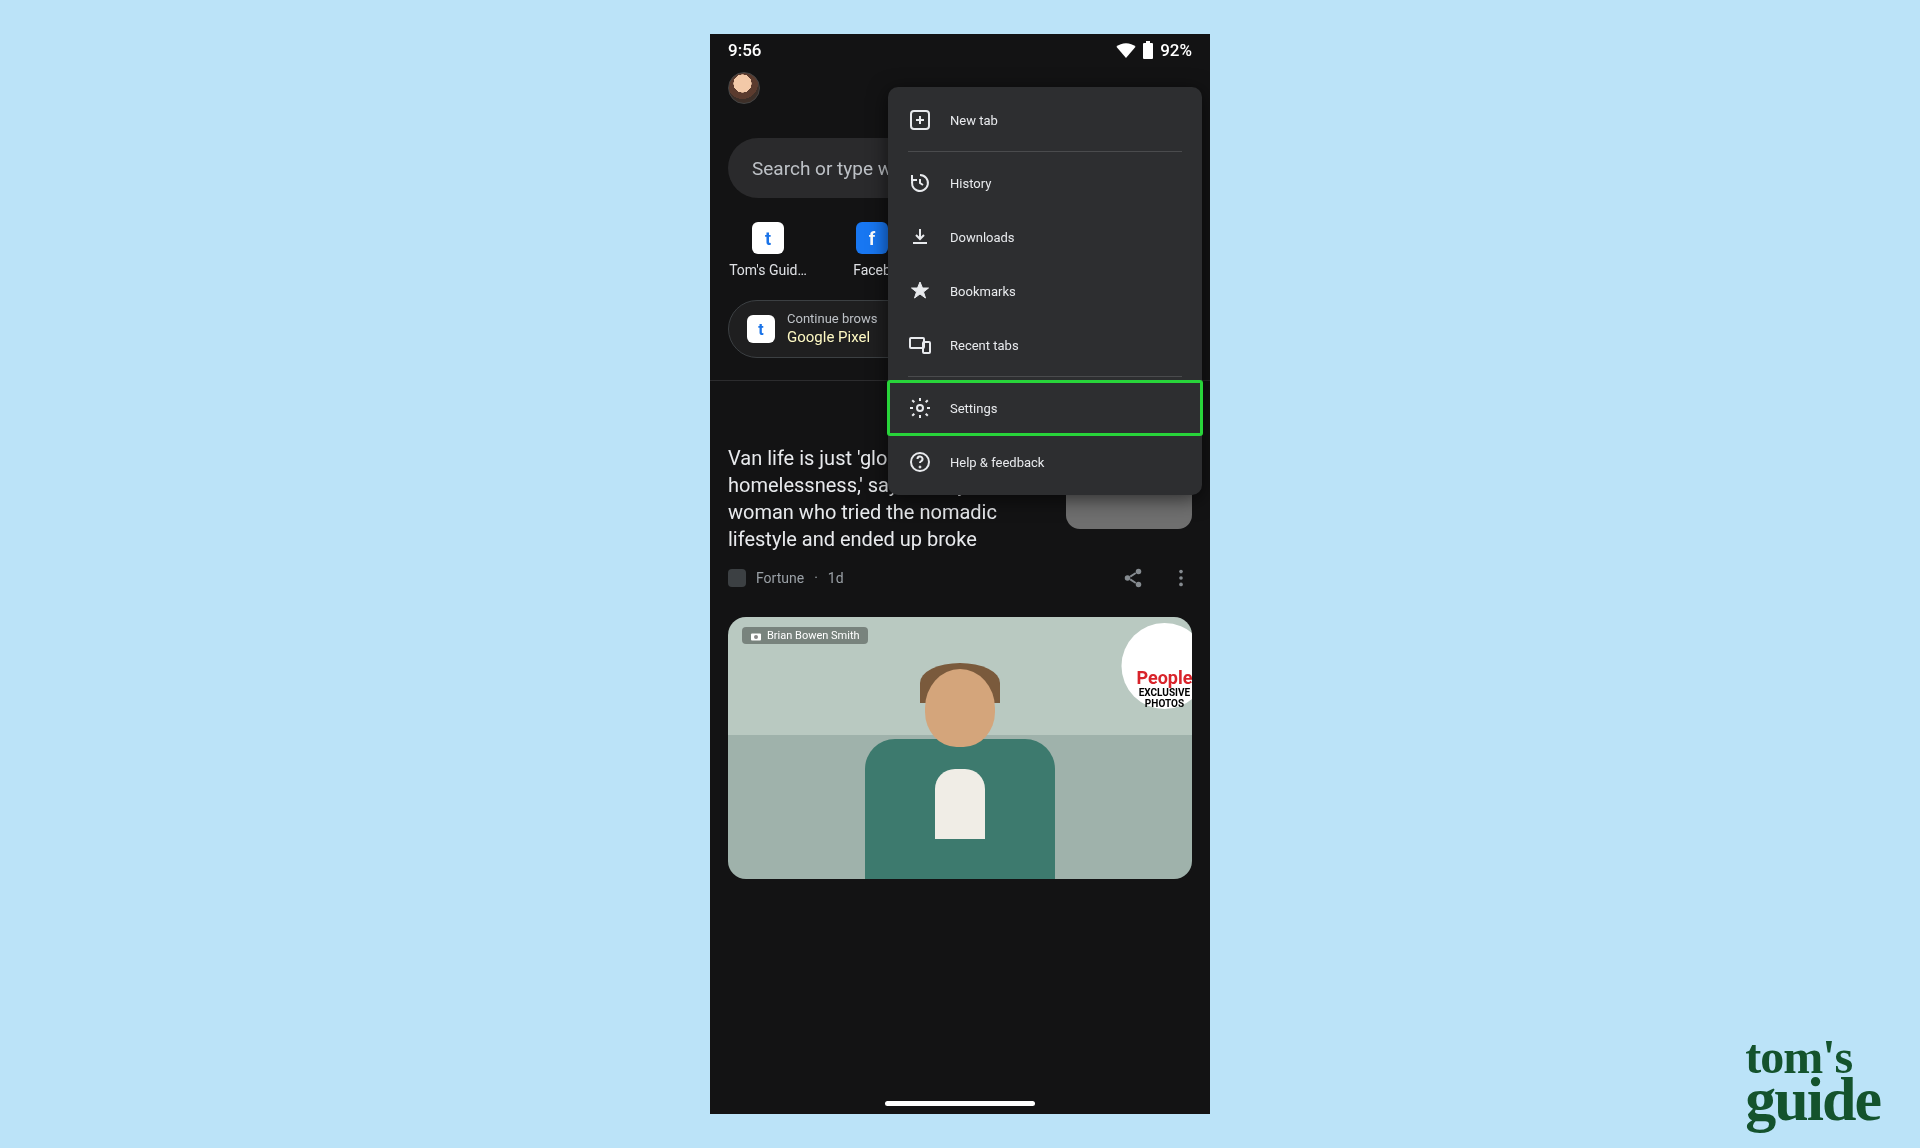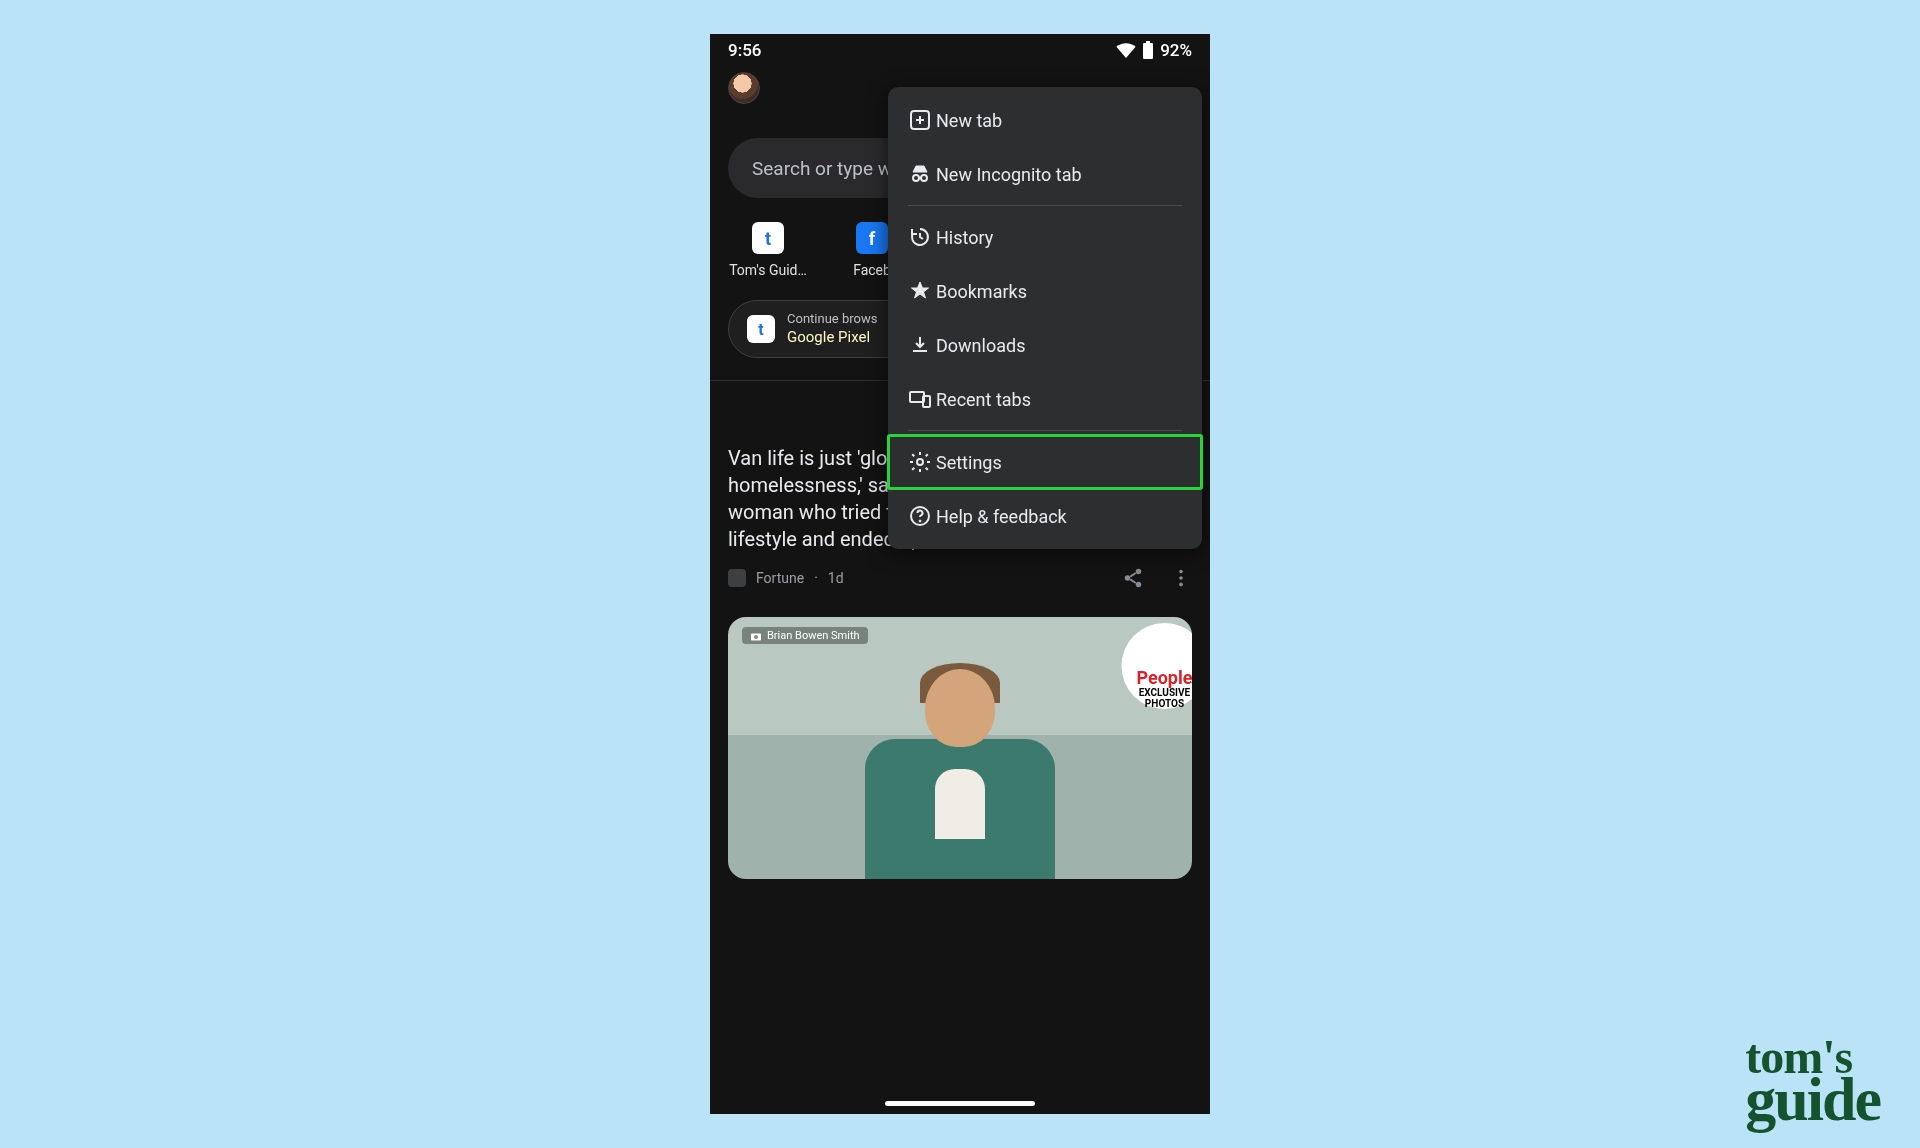--- a/index.html
+++ b/index.html
@@ -148,23 +148,23 @@
     top: 53px;
     right: 8px;
     width: 314px;
     background:#2d2e30;
     border-radius:10px;
     padding: 6px 0;
     box-shadow: 0 4px 20px rgba(0,0,0,.6);
     z-index: 50;
   }
   .menu-item {
-    display:flex; align-items:center; gap:4px;
+    display:flex; align-items:center; gap:18px;
     padding: 15px 20px;
-    font-size:18px;
+    font-size:13px;
     color:#e8eaed;
     cursor:pointer;
   }
   .menu-item.highlight {
     outline: 3px solid #28d43a;
     outline-offset: -2px;
     border-radius:2px;
   }
   .menu-divider {
     height:1px; background:#4a4b4d; margin: 4px 20px;
@@ -287,50 +287,41 @@
   <div class="nav-handle"></div>
 
   <div class="menu">
     <div class="menu-item">
       <svg class="micon" viewBox="0 0 24 24">
           <rect x="3" y="3" width="18" height="18" rx="3" fill="none" stroke="#e8eaed" stroke-width="2"></rect>
           <path d="M12 8v8M8 12h8" stroke="#e8eaed" stroke-width="2"></path>
         </svg>
       <span>New tab</span>
     </div>
-    <div class="menu-item">
-      <svg class="micon" viewBox="0 0 24 24">
-          <path d="M5 10 L8 4 H16 L19 10 Z" fill="#e8eaed"></path>
-          <circle cx="8" cy="16" r="3" fill="none" stroke="#e8eaed" stroke-width="2"></circle>
-          <circle cx="16" cy="16" r="3" fill="none" stroke="#e8eaed" stroke-width="2"></circle>
-          <path d="M11 16h2" stroke="#e8eaed" stroke-width="2"></path>
-        </svg>
-      <span>New Incognito tab</span>
-    </div>
     <div class="menu-divider"></div>
     <div class="menu-item">
       <svg class="micon" viewBox="0 0 24 24">
           <path d="M12 4a8 8 0 1 1-7 4" fill="none" stroke="#e8eaed" stroke-width="2"></path>
           <path d="M4 4v5h5" fill="none" stroke="#e8eaed" stroke-width="2"></path>
           <path d="M12 8v4l3 2" fill="none" stroke="#e8eaed" stroke-width="2"></path>
         </svg>
       <span>History</span>
     </div>
     <div class="menu-item">
       <svg class="micon" viewBox="0 0 24 24">
-          <path d="M12 3l2.5 6h6l-5 4 2 6-5.5-4-5.5 4 2-6-5-4h6z" fill="#e8eaed"></path>
-        </svg>
-      <span>Bookmarks</span>
-    </div>
-    <div class="menu-item">
-      <svg class="micon" viewBox="0 0 24 24">
           <path d="M12 4v10M8 10l4 4 4-4" fill="none" stroke="#e8eaed" stroke-width="2"></path>
           <path d="M5 18h14" stroke="#e8eaed" stroke-width="2"></path>
         </svg>
       <span>Downloads</span>
+    </div>
+    <div class="menu-item">
+      <svg class="micon" viewBox="0 0 24 24">
+          <path d="M12 3l2.5 6h6l-5 4 2 6-5.5-4-5.5 4 2-6-5-4h6z" fill="#e8eaed"></path>
+        </svg>
+      <span>Bookmarks</span>
     </div>
     <div class="menu-item">
       <svg class="micon" viewBox="0 0 24 24">
           <rect x="2" y="5" width="14" height="10" rx="1" fill="none" stroke="#e8eaed" stroke-width="2"></rect>
           <rect x="15" y="9" width="7" height="11" rx="1" fill="none" stroke="#e8eaed" stroke-width="2"></rect>
         </svg>
       <span>Recent tabs</span>
     </div>
     <div class="menu-divider"></div>
     <div class="menu-item highlight">

